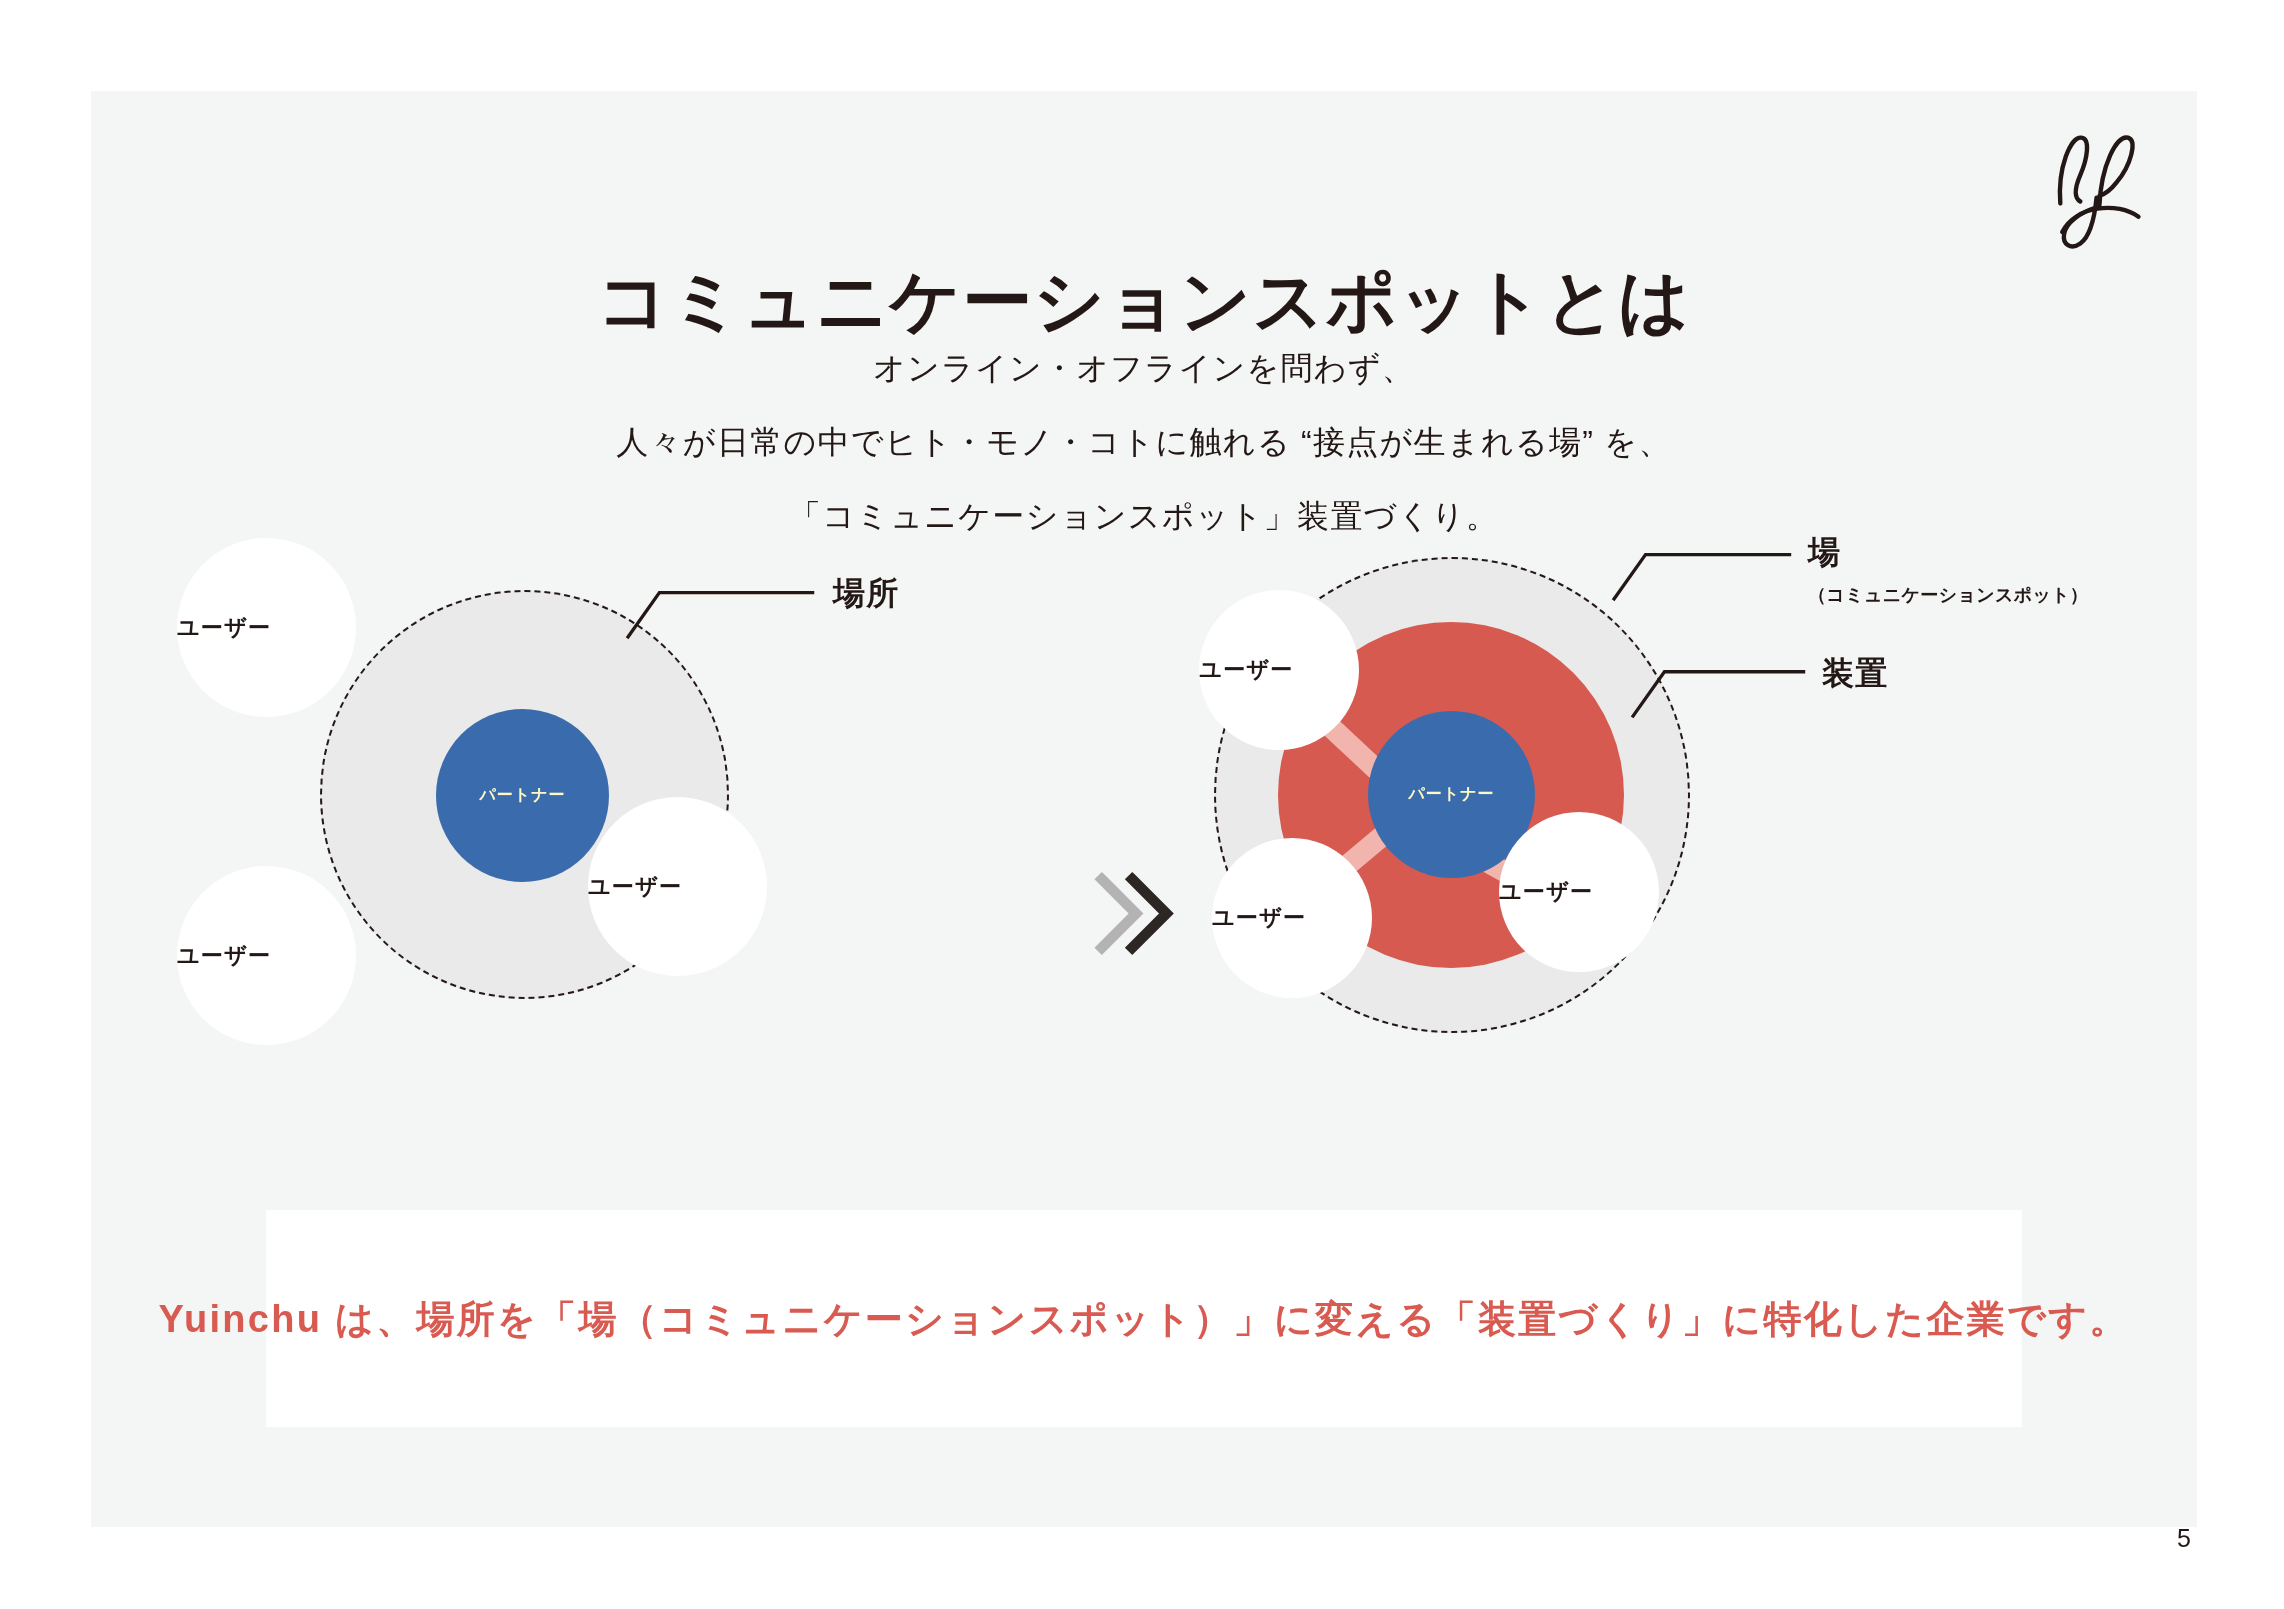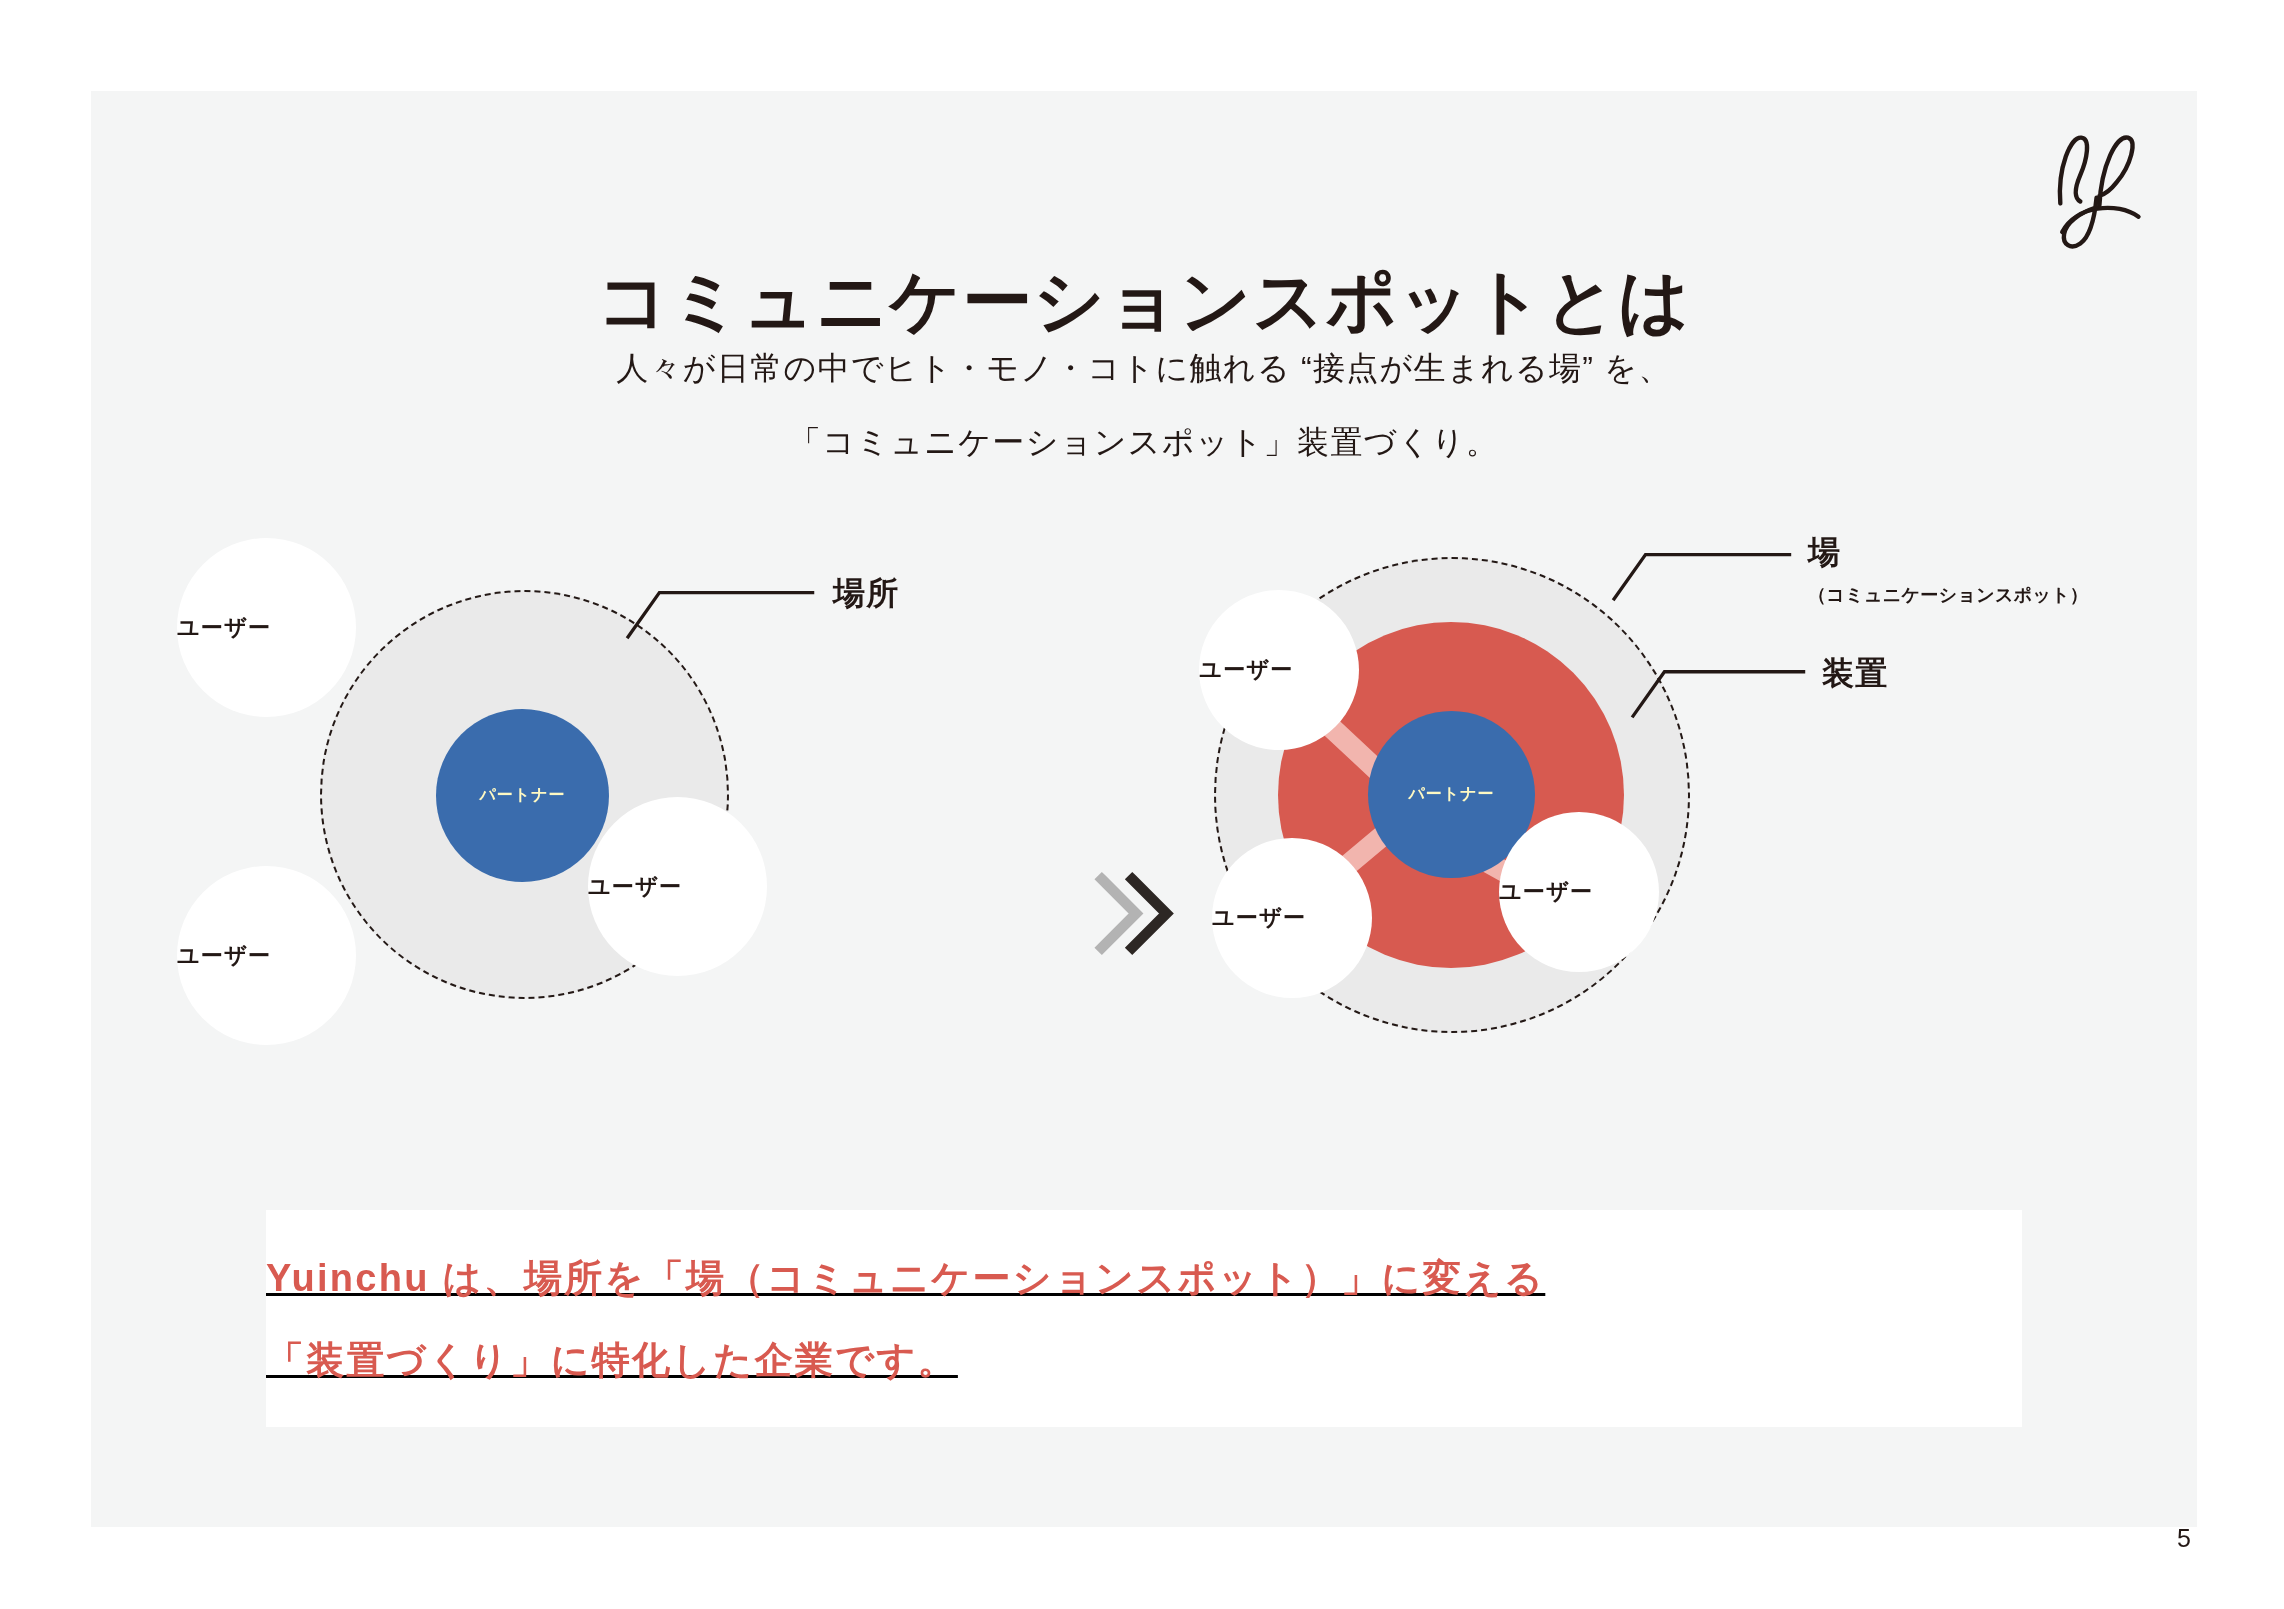--- a/index.html
+++ b/index.html
@@ -169,23 +169,23 @@
 
   
   #summary-box {
     position: absolute;
     left: 175px;
     top: 1119px;
     width: 1756px;
     height: 217px;
     background: #ffffff;
     display: flex;
-    flex-direction: column;
+    flex-direction: row;
+    align-items: center;
     justify-content: center;
-    text-decoration: underline;
   }
   #summary-box .summary-line {
     font-size: 38px;
     font-weight: 700;
     line-height: 82px;
     letter-spacing: 0.06em;
     color: #d85a50;
     white-space: nowrap;
   }
 
@@ -212,20 +212,21 @@
         <path d="M77 100 C79 58 95 26 107 29 C117 32 110 58 95 76 C88 85 81 89 77 90"></path>
         <path d="M38 128 C52 100 96 96 118 112"></path>
         <path d="M74 92 C72 112 68 132 57 140 C47 147 38 141 40 130 C42 118 56 108 74 102"></path>
       </g>
     </svg>
   </div>
 
   <div id="title">コミュニケーションスポットとは</div>
 
   <div id="subtitle">
+    <div class="sub-line">オンライン・オフラインを問わず、</div>
     <div class="sub-line">人々が日常の中でヒト・モノ・コトに触れる “接点が生まれる場” を、</div>
     <div class="sub-line">「コミュニケーションスポット」装置づくり。</div>
   </div>
 
   <div id="diagrams">
 
     <div class="diagram" id="diagram-before">
 
       <div class="field-fill" style="left:143px; top:52px; width:409px; height:409px;"></div>
       <div class="dashed-ring" style="left:143px; top:52px; width:409px; height:409px;"></div>

